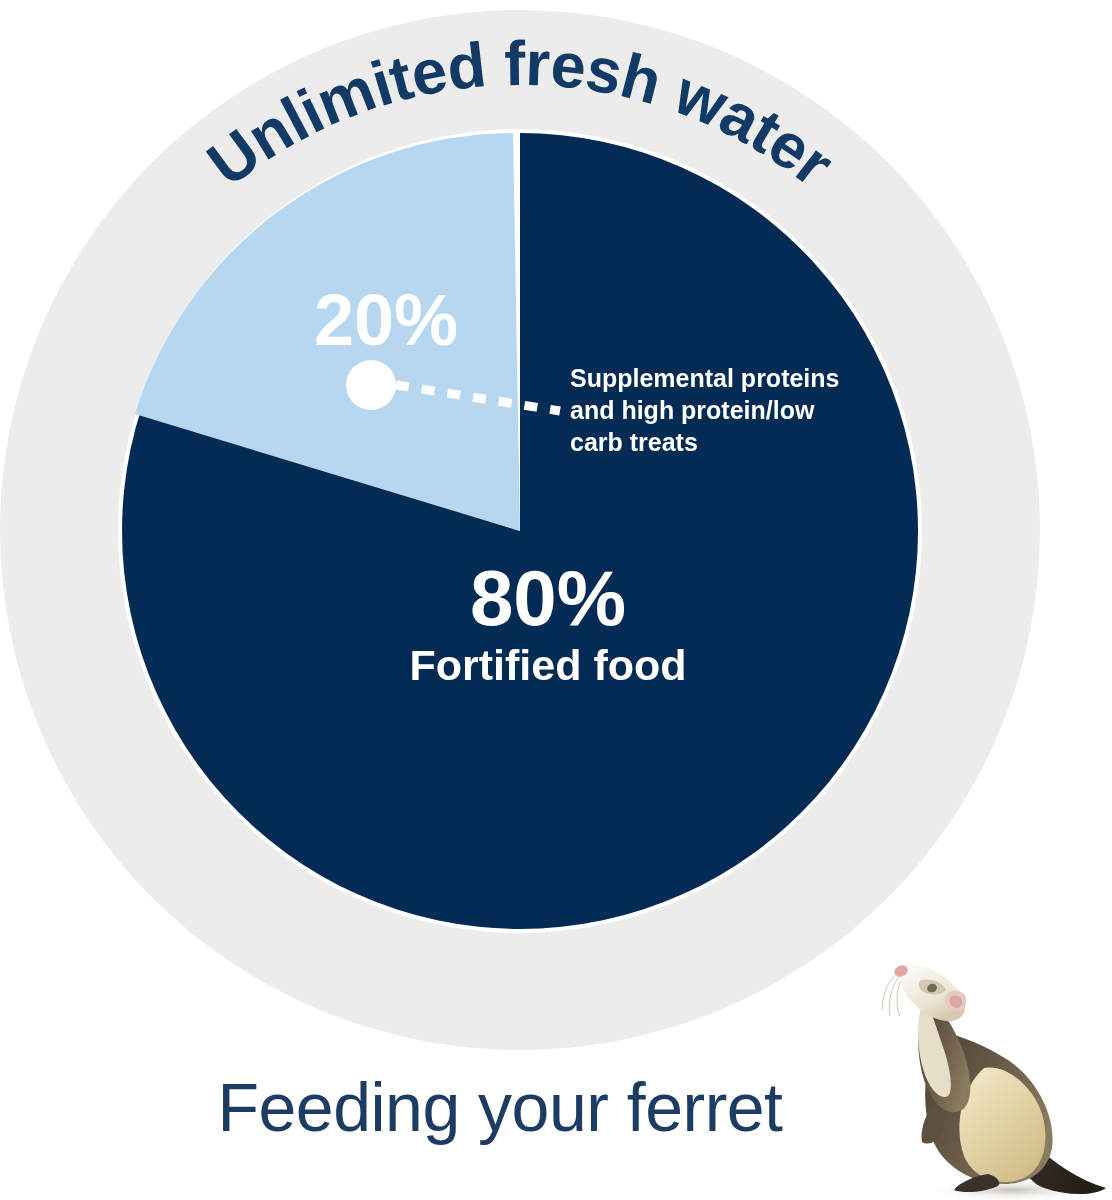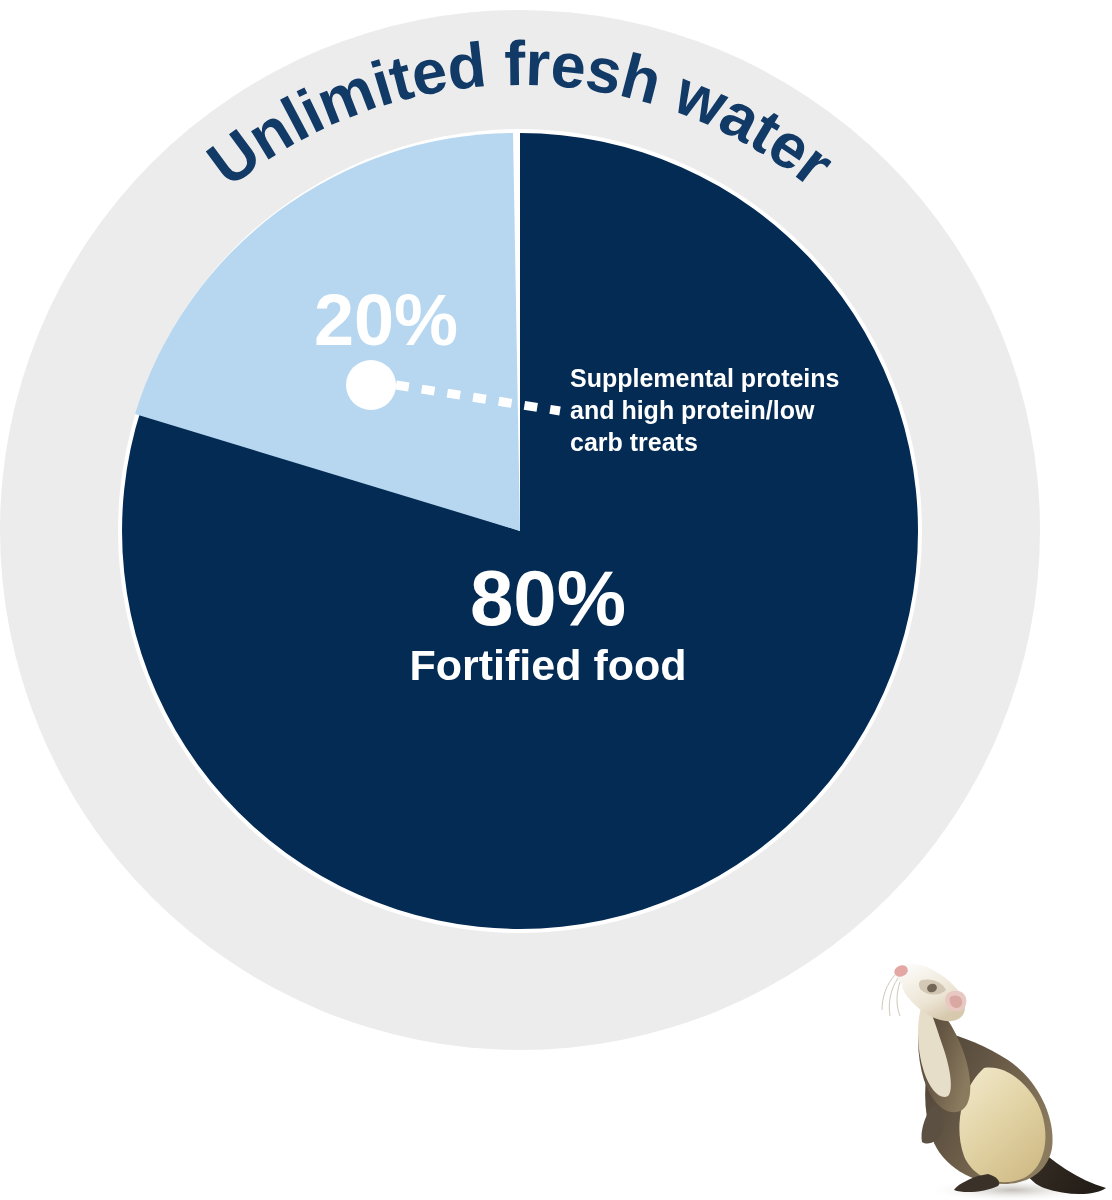--- a/index.html
+++ b/index.html
@@ -147,14 +147,15 @@
     <g stroke="#cfc8ba" stroke-width="1" fill="none">
       <path d="M16 24 C 6 34, 2 48, 2 60"></path>
       <path d="M18 28 C 10 40, 8 54, 10 66"></path>
       <path d="M20 32 C 16 44, 16 56, 20 66"></path>
     </g>
 
     <path d="M52 156 C 44 168, 40 182, 42 192 C 48 196, 58 192, 62 182 C 66 172, 62 160, 56 155 Z" fill="#5c5043"></path>
     <path d="M98 226 C 86 230, 76 236, 74 240 C 84 244, 106 242, 118 236 C 122 232, 116 226, 108 224 Z" fill="#3a3128"></path>
   </svg>
 
+  <div id="bottom-caption">Feeding your ferret</div>
 
 </div>
 
 </body></html>

